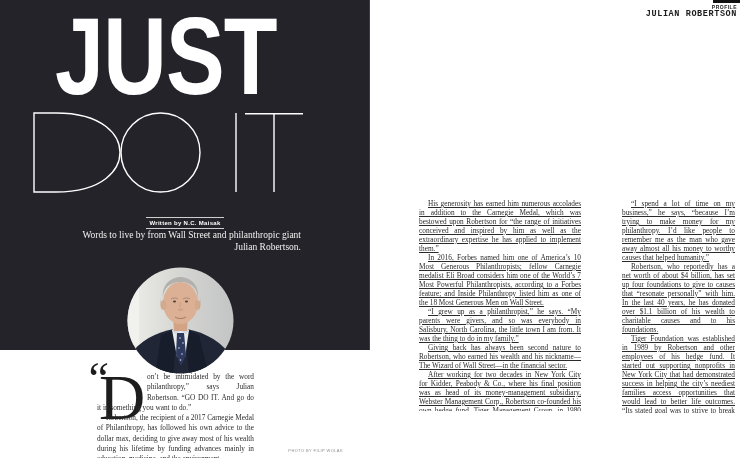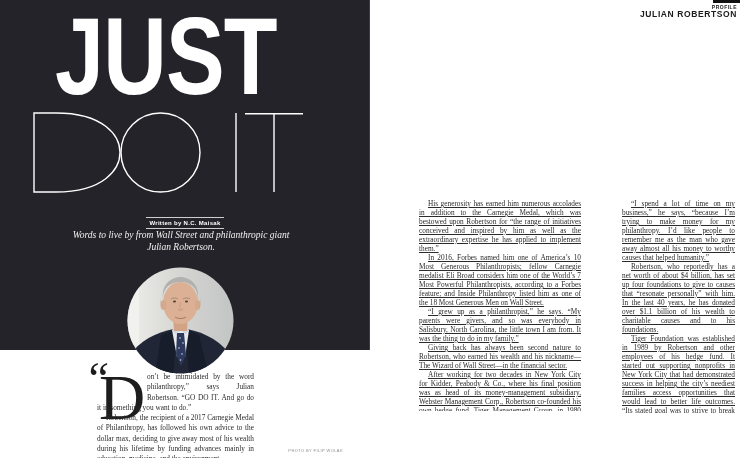--- a/index.html
+++ b/index.html
@@ -23,22 +23,22 @@
     position:absolute;left:0;top:211px;width:370px;text-align:center;
   }
   #byline span{
     display:inline-block;
     font-family:"Liberation Sans",sans-serif;font-size:6px;font-weight:bold;
     color:#ffffff;letter-spacing:0.3px;
     border-top:1px solid #cfcfcf;border-bottom:1px solid #cfcfcf;
     padding:2px 3px;
   }
   #standfirst{
-    position:absolute;left:61px;top:230px;width:240px;text-align:center;
-    font-style:italic;font-size:9.5px;line-height:11.5px;color:#f2f2f2;
+    position:absolute;left:61px;top:230px;width:240px;text-align:right;
+    font-size:9.5px;line-height:11.5px;color:#f2f2f2;
   }
   
   #portrait{position:absolute;left:125px;top:265px;width:111px;height:111px;}
   
   #intro{
     position:absolute;left:97px;top:372px;width:157px;height:86px;
     font-size:7.3px;line-height:10.3px;text-align:justify;color:#2b2b2b;overflow:hidden;
   }
   #intro .dc-spacer{float:left;width:50px;height:21px;}
   #open-quote{
@@ -58,21 +58,21 @@
   }
   
   #header-rule{position:absolute;right:0;top:0;width:27px;height:3px;background:#111;}
   #header-kicker{
     position:absolute;right:3px;top:4px;
     font-family:"Liberation Sans",sans-serif;font-size:5px;font-weight:bold;
     letter-spacing:0.5px;color:#1c1c1c;
   }
   #header-name{
     position:absolute;right:3px;top:9px;
-    font-family:Liberation Sans, sans-serif;font-size:8.5px;font-weight:bold;
+    font-family:Liberation Mono, monospace;font-size:8.5px;font-weight:bold;
     letter-spacing:0.6px;color:#1c1c1c;
   }
   .column{
     position:absolute;top:199px;font-size:7.3px;line-height:9.0px;
     text-align:justify;color:#2b2b2b;overflow:hidden;
   }
   #col-middle{left:419px;width:162px;height:212px;}
   #col-right{left:598px;width:113px;height:214px;margin-left:24px;}
   .column p{margin:0;text-indent:9px;text-decoration:underline;}
 </style>

